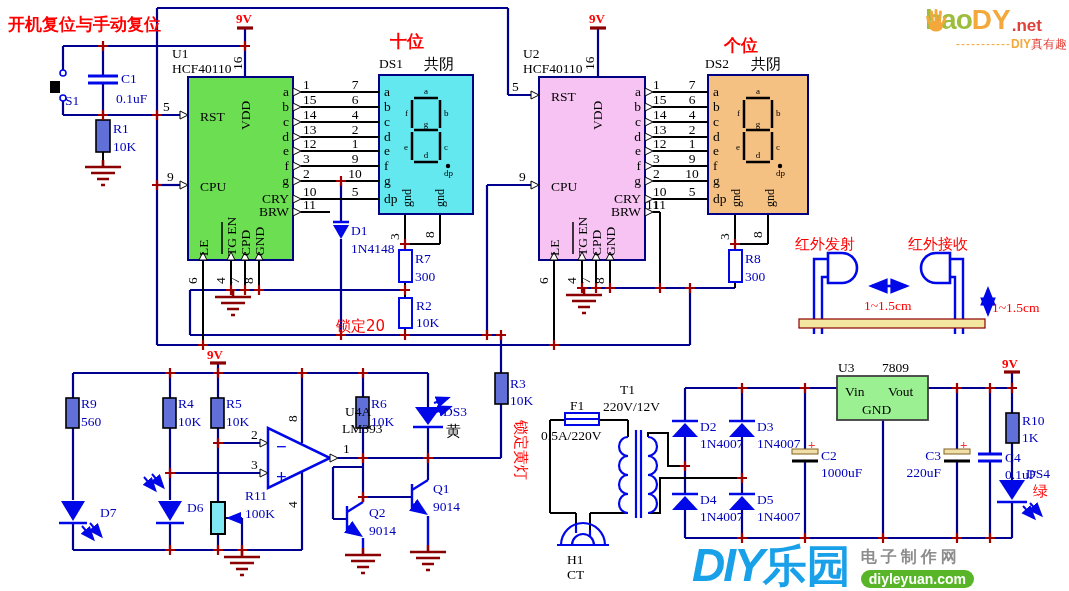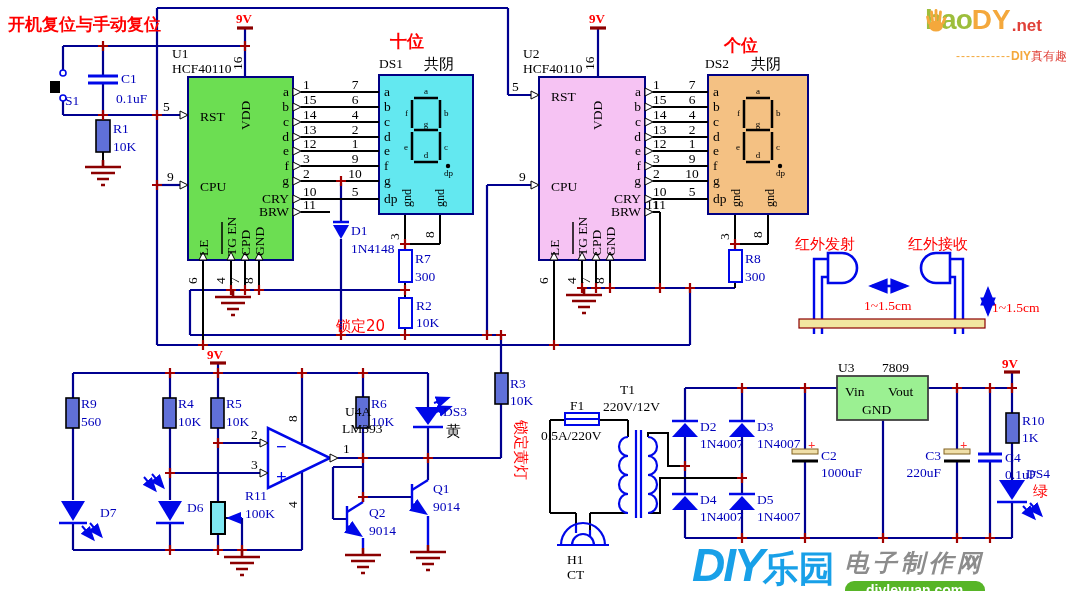--- a/index.html
+++ b/index.html
@@ -16,32 +16,32 @@
   .cn{font-family:"DejaVu Sans",sans-serif;font-size:15px;}
   .cnBig{font-family:"DejaVu Sans",sans-serif;font-size:17px;font-weight:bold;}
   .v9{font-size:13px;font-weight:bold;}
   
   .logo-hao{position:absolute;left:925px;top:6px;width:142px;line-height:1;
             font-family:"Liberation Sans","DejaVu Sans",sans-serif;}
   .logo-hao .l1{display:flex;align-items:flex-end;}
   .hao-green{color:#9dbe3c;font-weight:bold;font-size:28px;letter-spacing:-1px;}
   .hao-orange{color:#f4a83c;font-weight:bold;font-size:28px;}
   .hao-net{color:#e04038;font-weight:bold;font-size:17px;margin-left:1px;}
-  .logo-hao .l2{font-size:12px;margin-top:16px;text-align:right;}
+  .logo-hao .l2{font-size:12px;margin-top:4px;text-align:right;}
   .hao-dash{color:#f4a83c;letter-spacing:1px;}
   .hao-diy{color:#f4a83c;font-weight:bold;}
   .hao-rest{color:#e04038;}
   .logo-dly{position:absolute;left:692px;top:544px;display:flex;align-items:flex-start;
             font-family:"Liberation Sans","DejaVu Sans",sans-serif;}
   .dly-main{font-style:italic;font-weight:bold;color:#18a0e8;font-size:46px;line-height:0.95;
             letter-spacing:-2px;white-space:nowrap;}
-  .dly-cn{font-style:normal;letter-spacing:0;font-size:36px;font-family:Liberation Sans, sans-serif;}
+  .dly-cn{font-style:normal;letter-spacing:0;font-size:44px;font-family:Liberation Sans, sans-serif;}
   .dly-right{margin-left:10px;margin-top:3px;}
-  .dly-cap{color:#8c8c8c;font-weight:bold;font-size:24px;letter-spacing:4px;
-           font-family:"DejaVu Sans",sans-serif;font-style:italic;}
+  .dly-cap{color:#8c8c8c;font-weight:bold;font-size:16px;letter-spacing:4px;
+           font-family:"DejaVu Sans",sans-serif;}
   .dly-pill{margin-top:2px;background:#57b527;color:#fff;font-weight:bold;font-size:14px;
             border-radius:9px;padding:1px 8px;text-align:center;
             font-family:"Liberation Sans",sans-serif;}
 </style>
 </head>
 <body>
 
 <div class="stage">
 <svg id="schem" width="1069" height="591" viewBox="0 0 1069 591">
   <defs>

